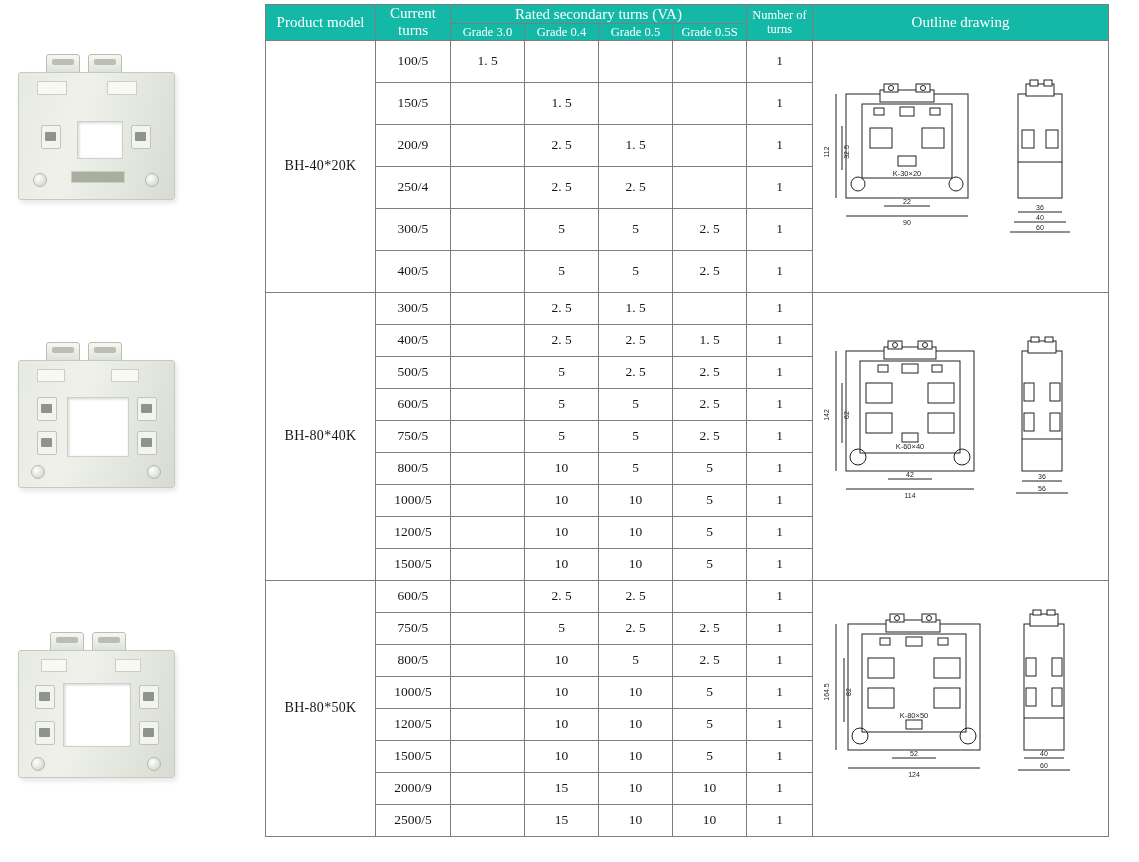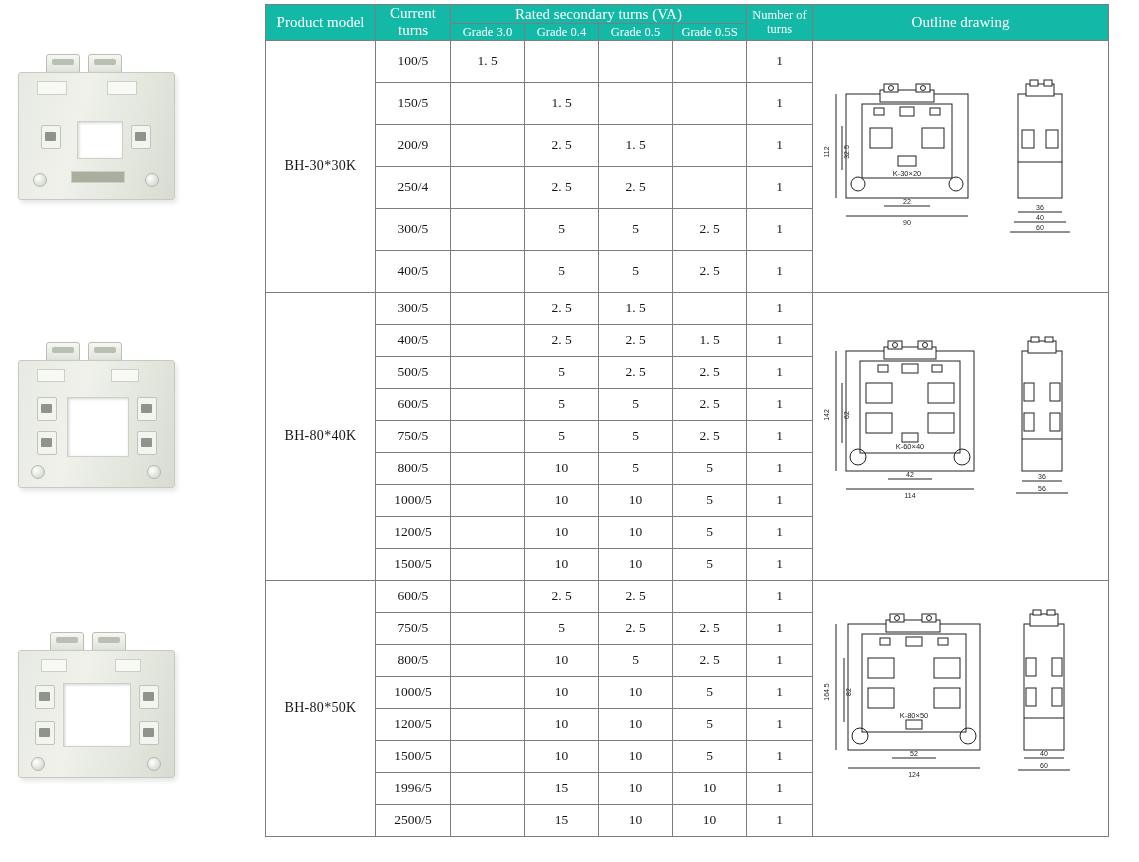--- a/index.html
+++ b/index.html
@@ -247,21 +247,21 @@
       <tr>
         <th class="small">Grade 3.0</th>
         <th class="small">Grade 0.4</th>
         <th class="small">Grade 0.5</th>
         <th class="small">Grade 0.5S</th>
       </tr>
     </thead>
     <tbody>
 
       <tr>
-        <td class="model" rowspan="6">BH-30*30K</td>
+        <td class="model" rowspan="6">BH-40*20K</td>
         <td class="ratio">100/5</td>
         <td class="va">1. 5</td>
         <td class="va"></td>
         <td class="va"></td>
         <td class="va"></td>
         <td class="turns">1</td>
         <td class="drawing" rowspan="6">
           <div class="outline-wrap">
             <svg class="outline" width="286" height="200" viewBox="0 0 286 200">
               <g stroke="#222" fill="none" stroke-width="1">
@@ -572,21 +572,21 @@
       </tr>
       <tr>
         <td class="ratio" style="height:31px">1500/5</td>
         <td class="va" style="height:31px"></td>
         <td class="va" style="height:31px">10</td>
         <td class="va" style="height:31px">10</td>
         <td class="va" style="height:31px">5</td>
         <td class="turns" style="height:31px">1</td>
       </tr>
       <tr>
-        <td class="ratio" style="height:31px">1996/5</td>
+        <td class="ratio" style="height:31px">2000/9</td>
         <td class="va" style="height:31px"></td>
         <td class="va" style="height:31px">15</td>
         <td class="va" style="height:31px">10</td>
         <td class="va" style="height:31px">10</td>
         <td class="turns" style="height:31px">1</td>
       </tr>
       <tr>
         <td class="ratio" style="height:31px">2500/5</td>
         <td class="va" style="height:31px"></td>
         <td class="va" style="height:31px">15</td>

